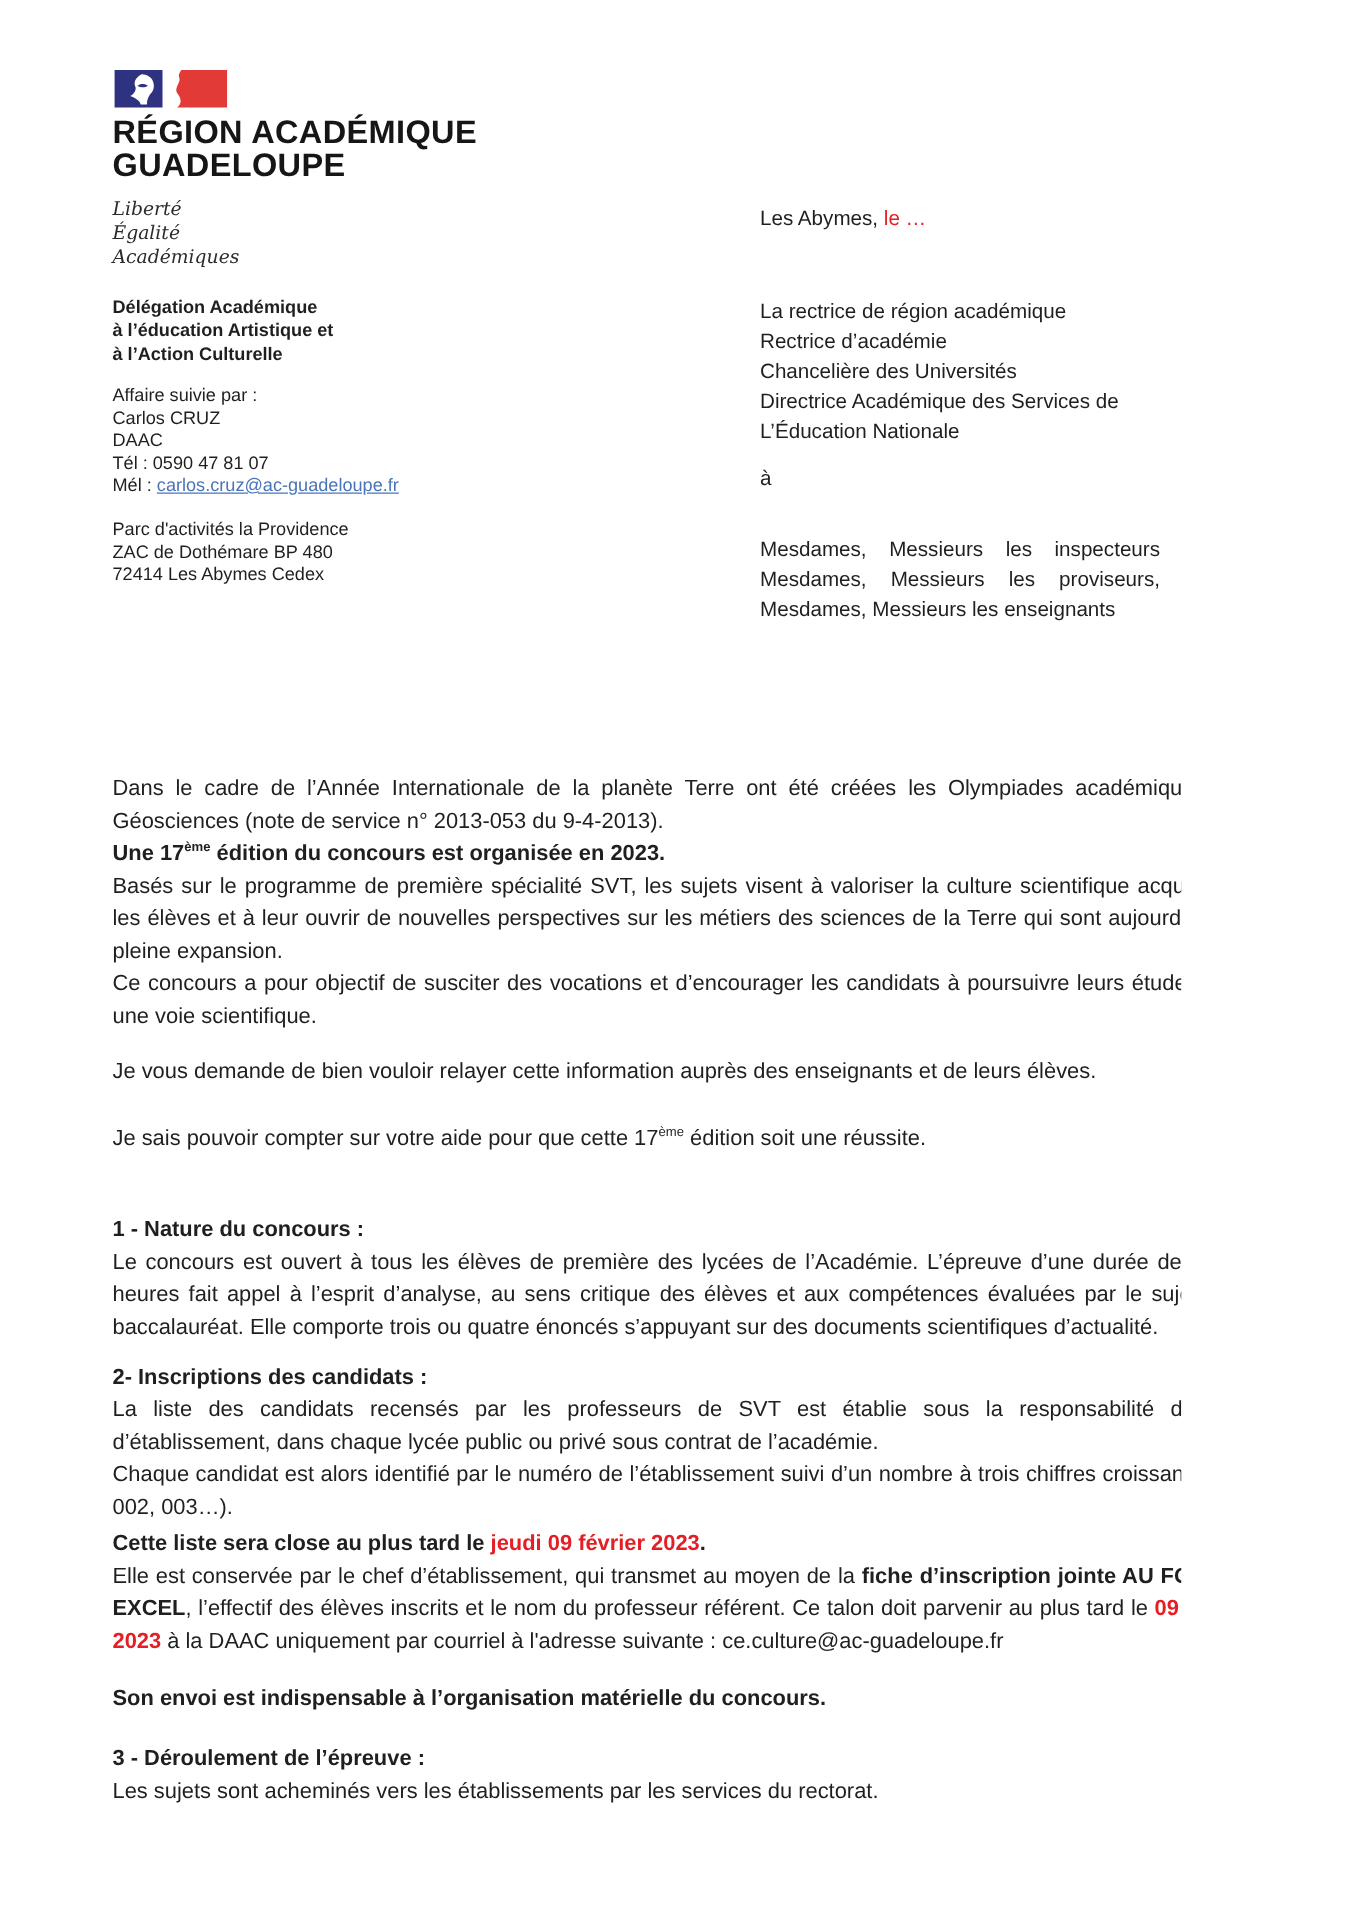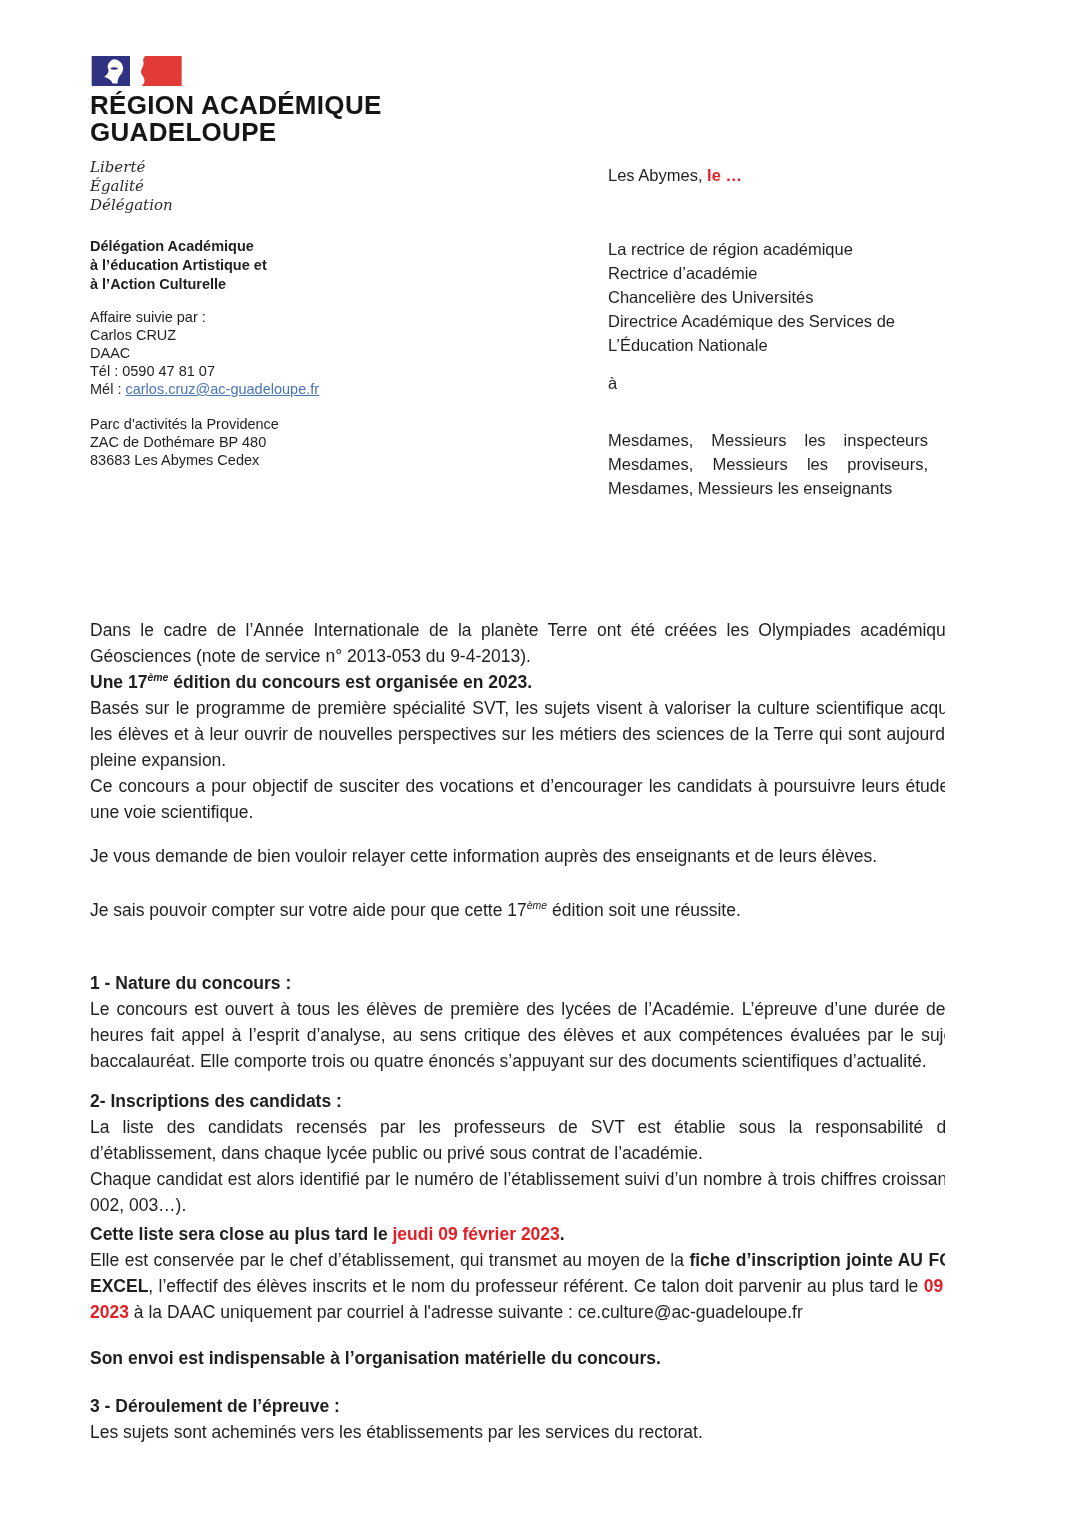--- a/index.html
+++ b/index.html
@@ -52,63 +52,63 @@
     position: absolute;
     left: 90px;
     top: 617px;
     width: 912px;
     font-size: 17.5px;
     line-height: 26px;
     text-align: justify;
   }
   .para { margin: 0; }
   .b { font-weight: bold; }
-  .red { color: var(--red-accent, #e41e25); font-weight: bold; }
-  sup { font-size: 0.6em; line-height: 0; font-style: italic; }
+  .red { color: var(--red-accent, #e41e25); }
+  sup { font-size: 0.6em; line-height: 0; }
 </style>
 </head>
 <body>
 
 <div class="page">
 
   <div class="logo-block">
     <svg class="flag-icon" width="100" height="34" viewBox="0 0 120 40" aria-hidden="true">
       <rect x="2" y="2" width="46" height="36" fill="var(--flag-blue)"></rect>
       <path d="M28 6 C22 9 20 14 22 18 C23 21 21 25 17 27 C22 29 26 31 27 35 L33 35 C33 30 35 26 38 23 C41 19 40 12 36 9 C34 7 31 6 28 6 Z" fill="#ffffff"></path>
       <path d="M24 17 C27 15 31 15 34 17 C31 19 27 19 24 17 Z" fill="var(--flag-blue)"></path>
       <path d="M66 2 H110 V38 H62 C68 33 65 28 62 24 C59 19 66 14 64 9 C63 6 65 4 66 2 Z" fill="var(--flag-red)"></path>
     </svg>
     <div class="region-title">
       <div>RÉGION ACADÉMIQUE</div>
       <div>GUADELOUPE</div>
     </div>
     <div class="motto">
       <div>Liberté</div>
       <div>Égalité</div>
-      <div>Délégation</div>
+      <div>Académiques</div>
     </div>
   </div>
 
   <div class="sender">
     <div class="dept">
       <div>Délégation Académique</div>
       <div>à l’éducation Artistique et</div>
       <div>à l’Action Culturelle</div>
     </div>
     <div class="contact">
       <div>Affaire suivie par :</div>
       <div>Carlos CRUZ</div>
       <div>DAAC</div>
       <div>Tél : 0590 47 81 07</div>
       <div><span>Mél : </span><a class="link">carlos.cruz@ac-guadeloupe.fr</a></div>
     </div>
     <div class="address">
       <div>Parc d'activités la Providence</div>
       <div>ZAC de Dothémare BP 480</div>
-      <div>83683 Les Abymes Cedex</div>
+      <div>72414 Les Abymes Cedex</div>
     </div>
   </div>
 
   <div class="recipient">
     <div class="dateline"><span>Les Abymes, </span><span class="red">le …</span></div>
     <div class="titles">
       <div>La rectrice de région académique</div>
       <div>Rectrice d’académie</div>
       <div>Chancelière des Universités</div>
       <div>Directrice Académique des Services de</div>

